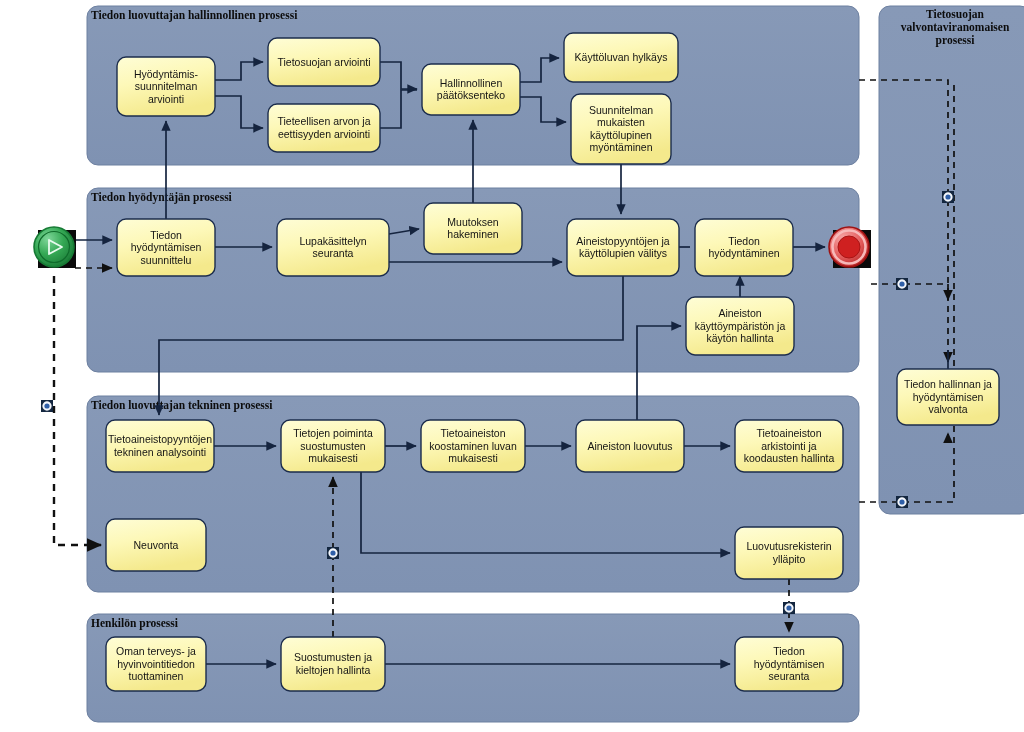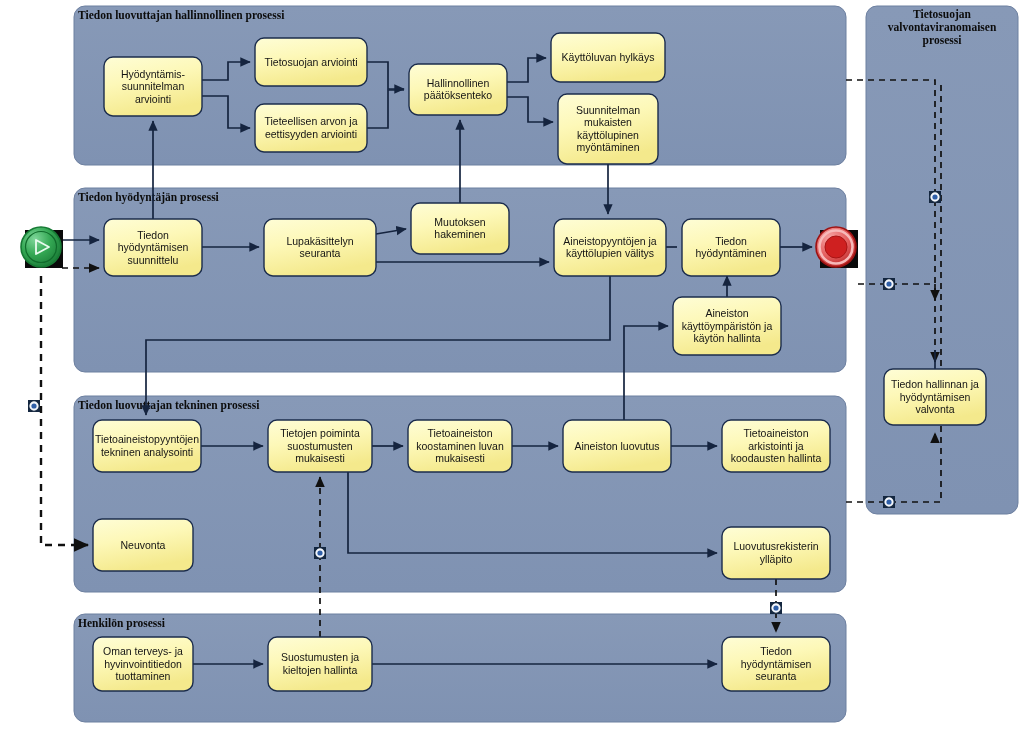--- a/index.html
+++ b/index.html
@@ -1,18 +1,18 @@
 <!DOCTYPE html>
 <html><head>
 <meta charset="utf-8">
 <style>
   html,body{margin:0;padding:0;background:#ffffff;}
   body{width:1024px;height:732px;overflow:hidden;
        font-family:"Liberation Sans","DejaVu Sans",sans-serif;}
-  #stage{position:relative;width:980px;height:732px;}
+  #stage{position:relative;width:980px;height:732px;padding-left:13px;}
   svg{display:block;}
   .lane-title{font-family:"Liberation Serif","DejaVu Serif",serif;
               font-weight:bold;font-size:11.5px;fill:#0c0c0c;}
   .lane-title-r{font-family:"Liberation Serif","DejaVu Serif",serif;
               font-weight:bold;font-size:11.5px;fill:#0c0c0c;text-anchor:middle;}
   .task-label{font-family:"Liberation Sans","DejaVu Sans",sans-serif;
               font-size:10.5px;fill:#141414;text-anchor:middle;}
   .flow{stroke:#15243f;stroke-width:1.7;fill:none;}
   .msgflow{stroke:#101010;stroke-width:1.7;fill:none;stroke-dasharray:6 5;}
   .msgflow-thick{stroke:#101010;stroke-width:2.4;fill:none;stroke-dasharray:7 6;}

